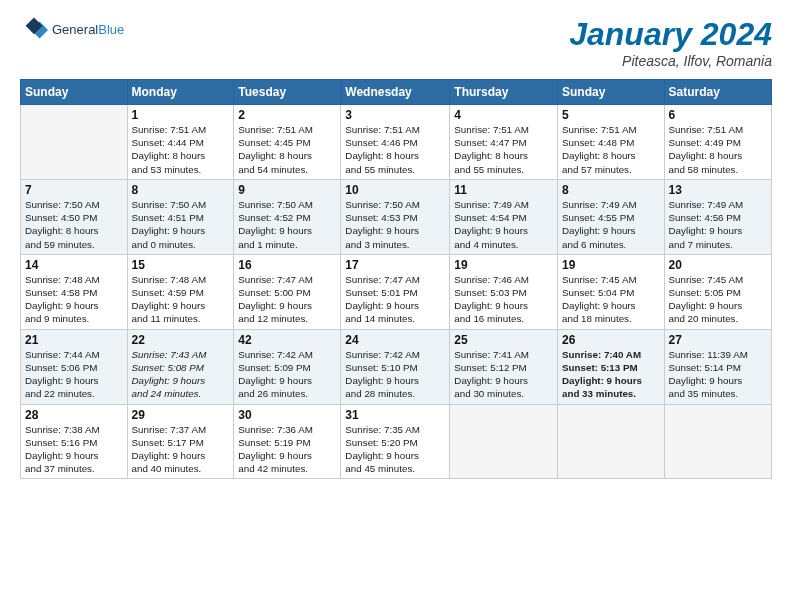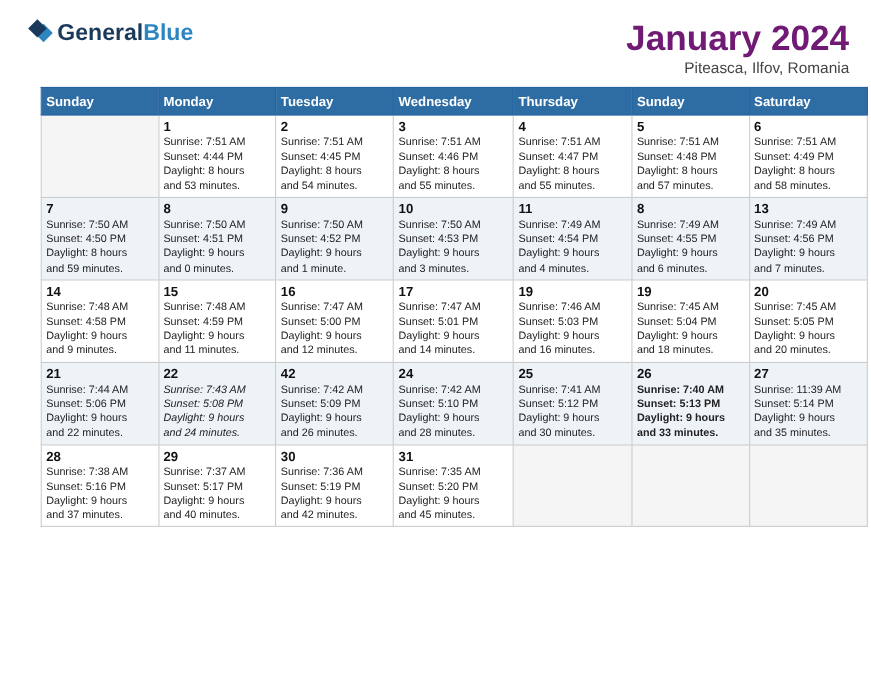--- a/index.html
+++ b/index.html
@@ -29,31 +29,32 @@
     .logo-icon {
       width: 28px;
       height: 28px;
     }
     .title-block {
       text-align: right;
     }
     .month-title {
       font-size: 32px;
       font-weight: bold;
-      color: #701a75;
+      color: #0369a1;
+      font-style: italic;
     }
     .location {
       font-size: 14px;
       color: #444;
+      font-style: italic;
     }
     .calendar {
       width: 100%;
       border-collapse: collapse;
       font-size: 10.5px;
-      margin-left: 17px;
     }
     .calendar th {
       background: #2e6da4;
       color: #fff;
       padding: 5px 4px;
       text-align: left;
       font-size: 12px;
       font-weight: bold;
       border: 1px solid #2563a0;
     }
@@ -87,21 +88,21 @@
 <body>
 
 <div class="page">
   <div class="header">
     <div class="logo">
       <svg class="logo-icon" viewBox="0 0 40 40">
         <polygon points="28,8 40,20 28,32 16,20" fill="#2e86c1"></polygon>
         <polygon points="20,2 32,14 20,26 8,14" fill="#1a3a5c"></polygon>
       </svg>
       <div>
-        <div style="font-size:21px;font-weight:bold;color:#1a3a5c;line-height:1.1;">General<span style="color:#2e86c1;">Blue</span></div>
+        <div style="font-size:13px;font-weight:normal;color:#1a3a5c;line-height:1.1;">General<span style="color:#2e86c1;">Blue</span></div>
       </div>
     </div>
     <div class="title-block">
       <div class="month-title">January 2024</div>
       <div class="location">Piteasca, Ilfov, Romania</div>
     </div>
   </div>
 
   <table class="calendar">
     <thead>

